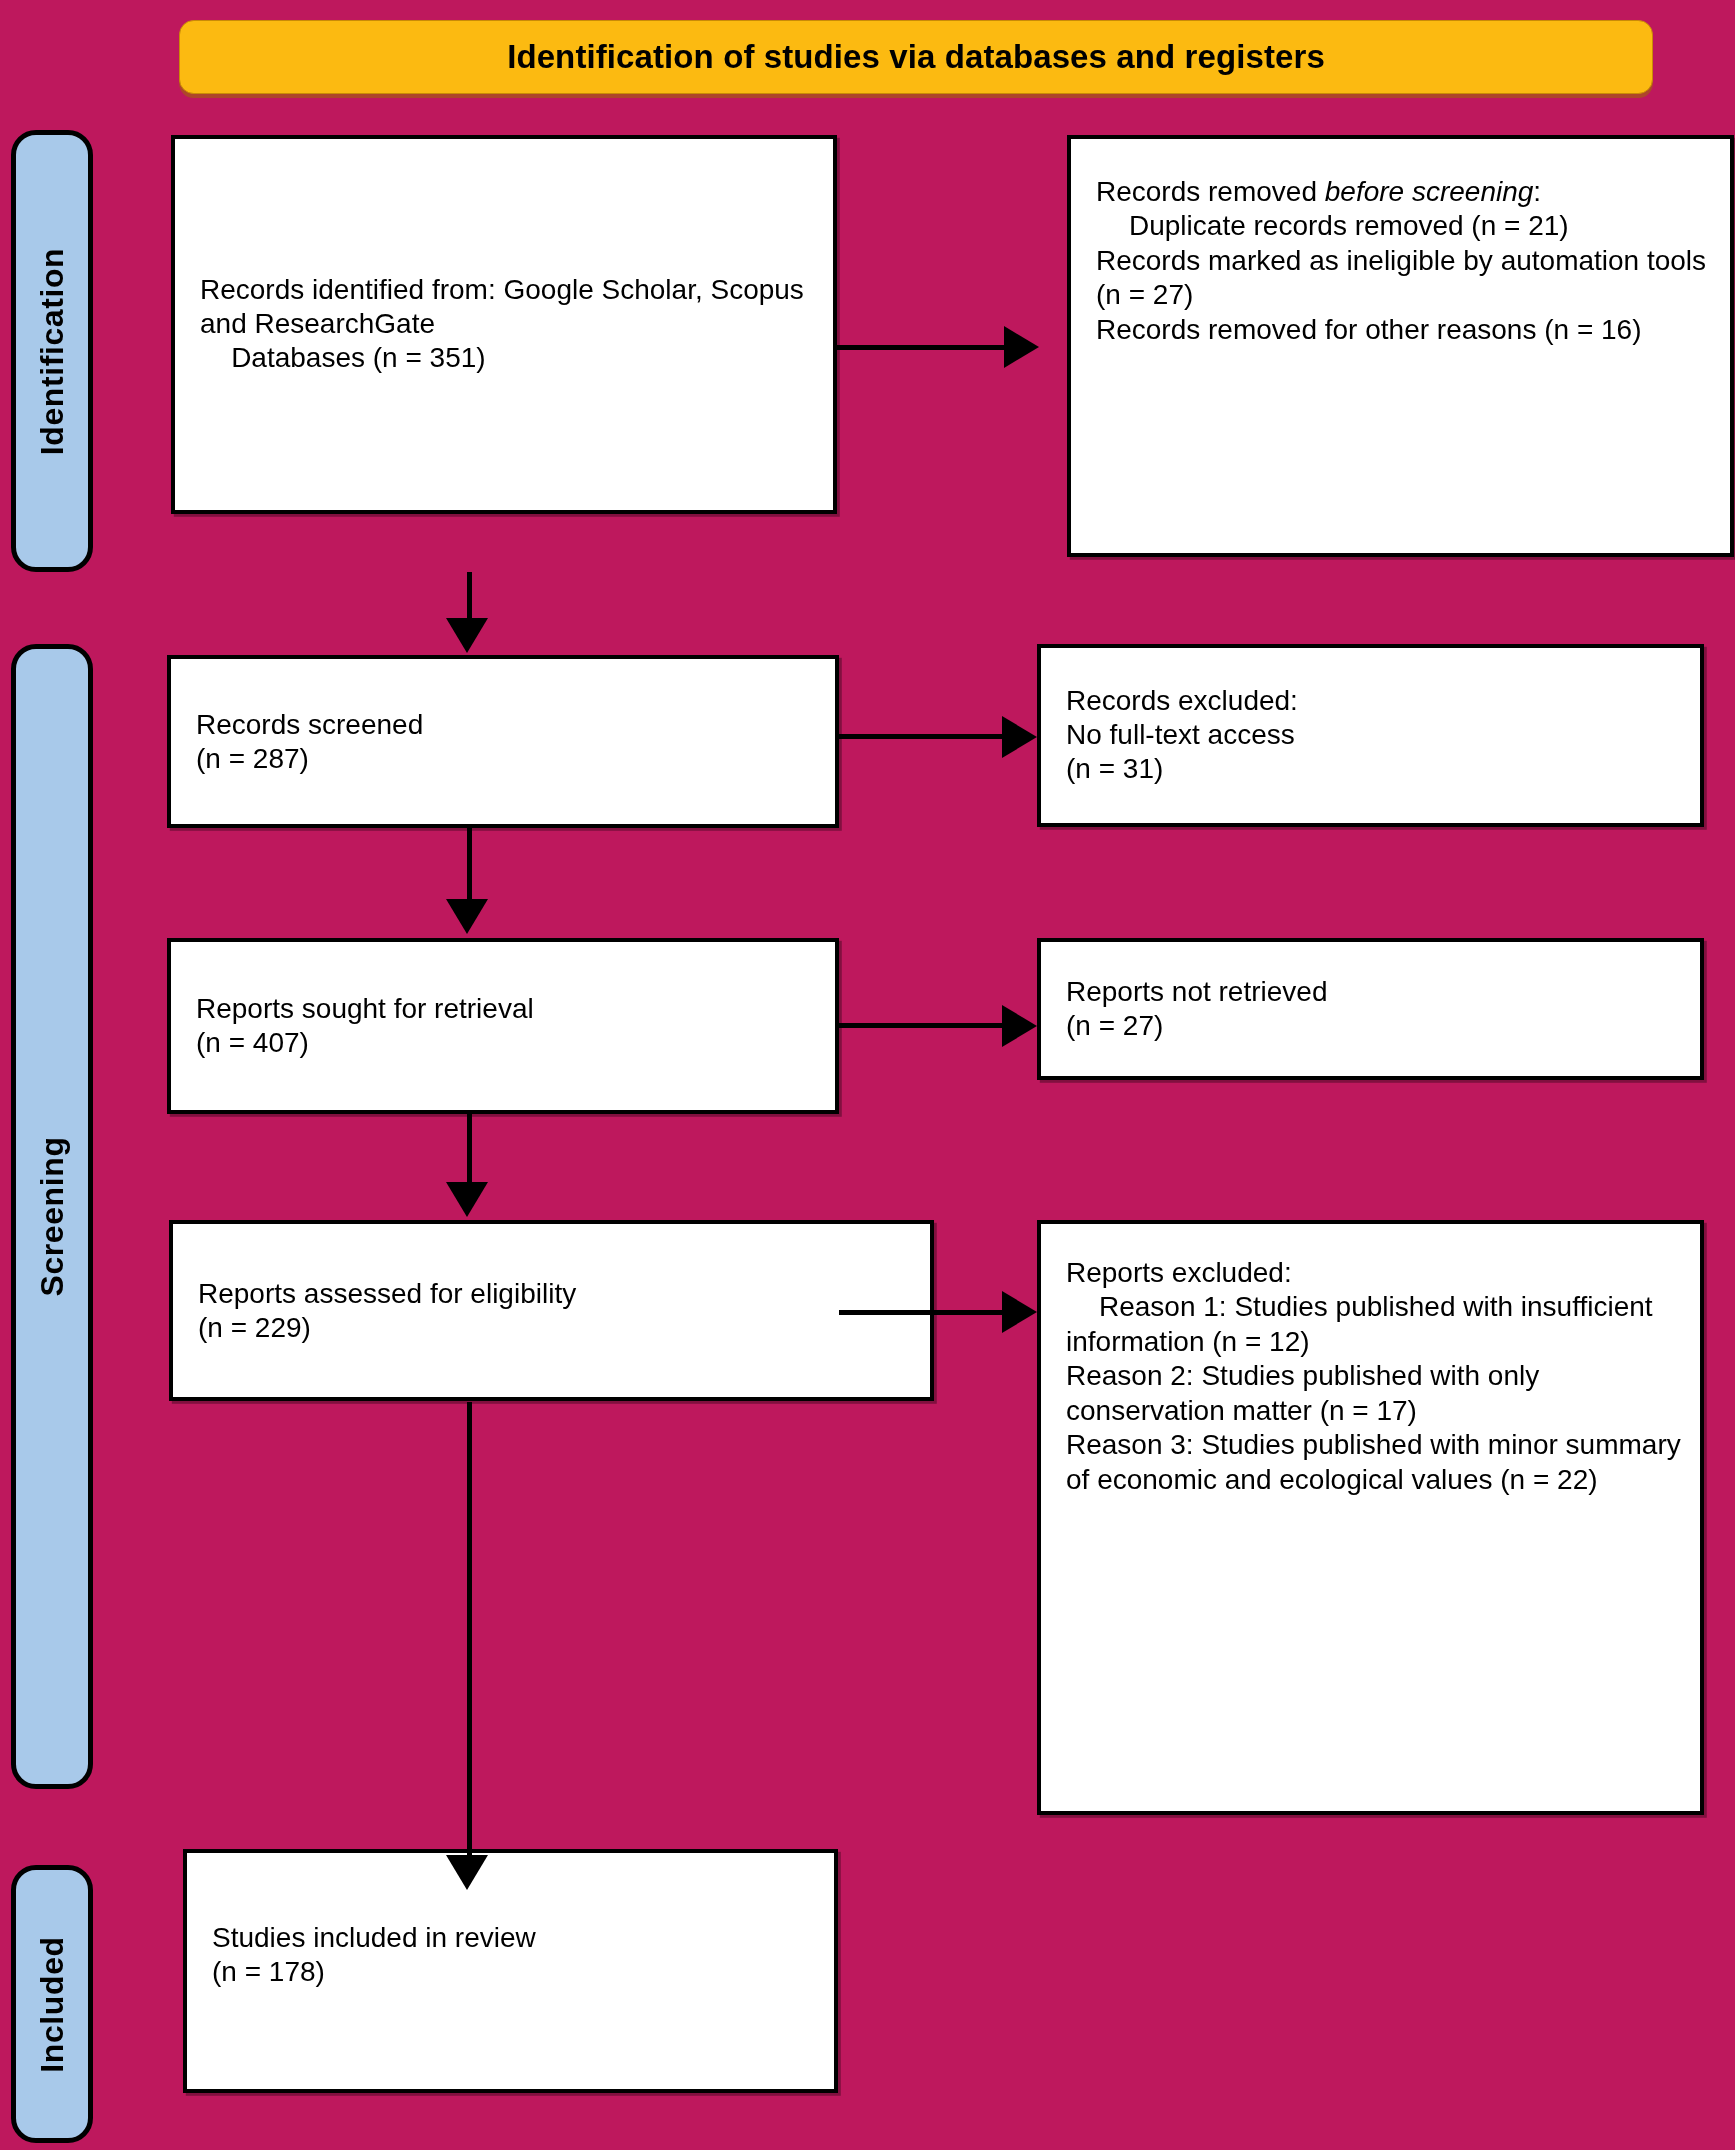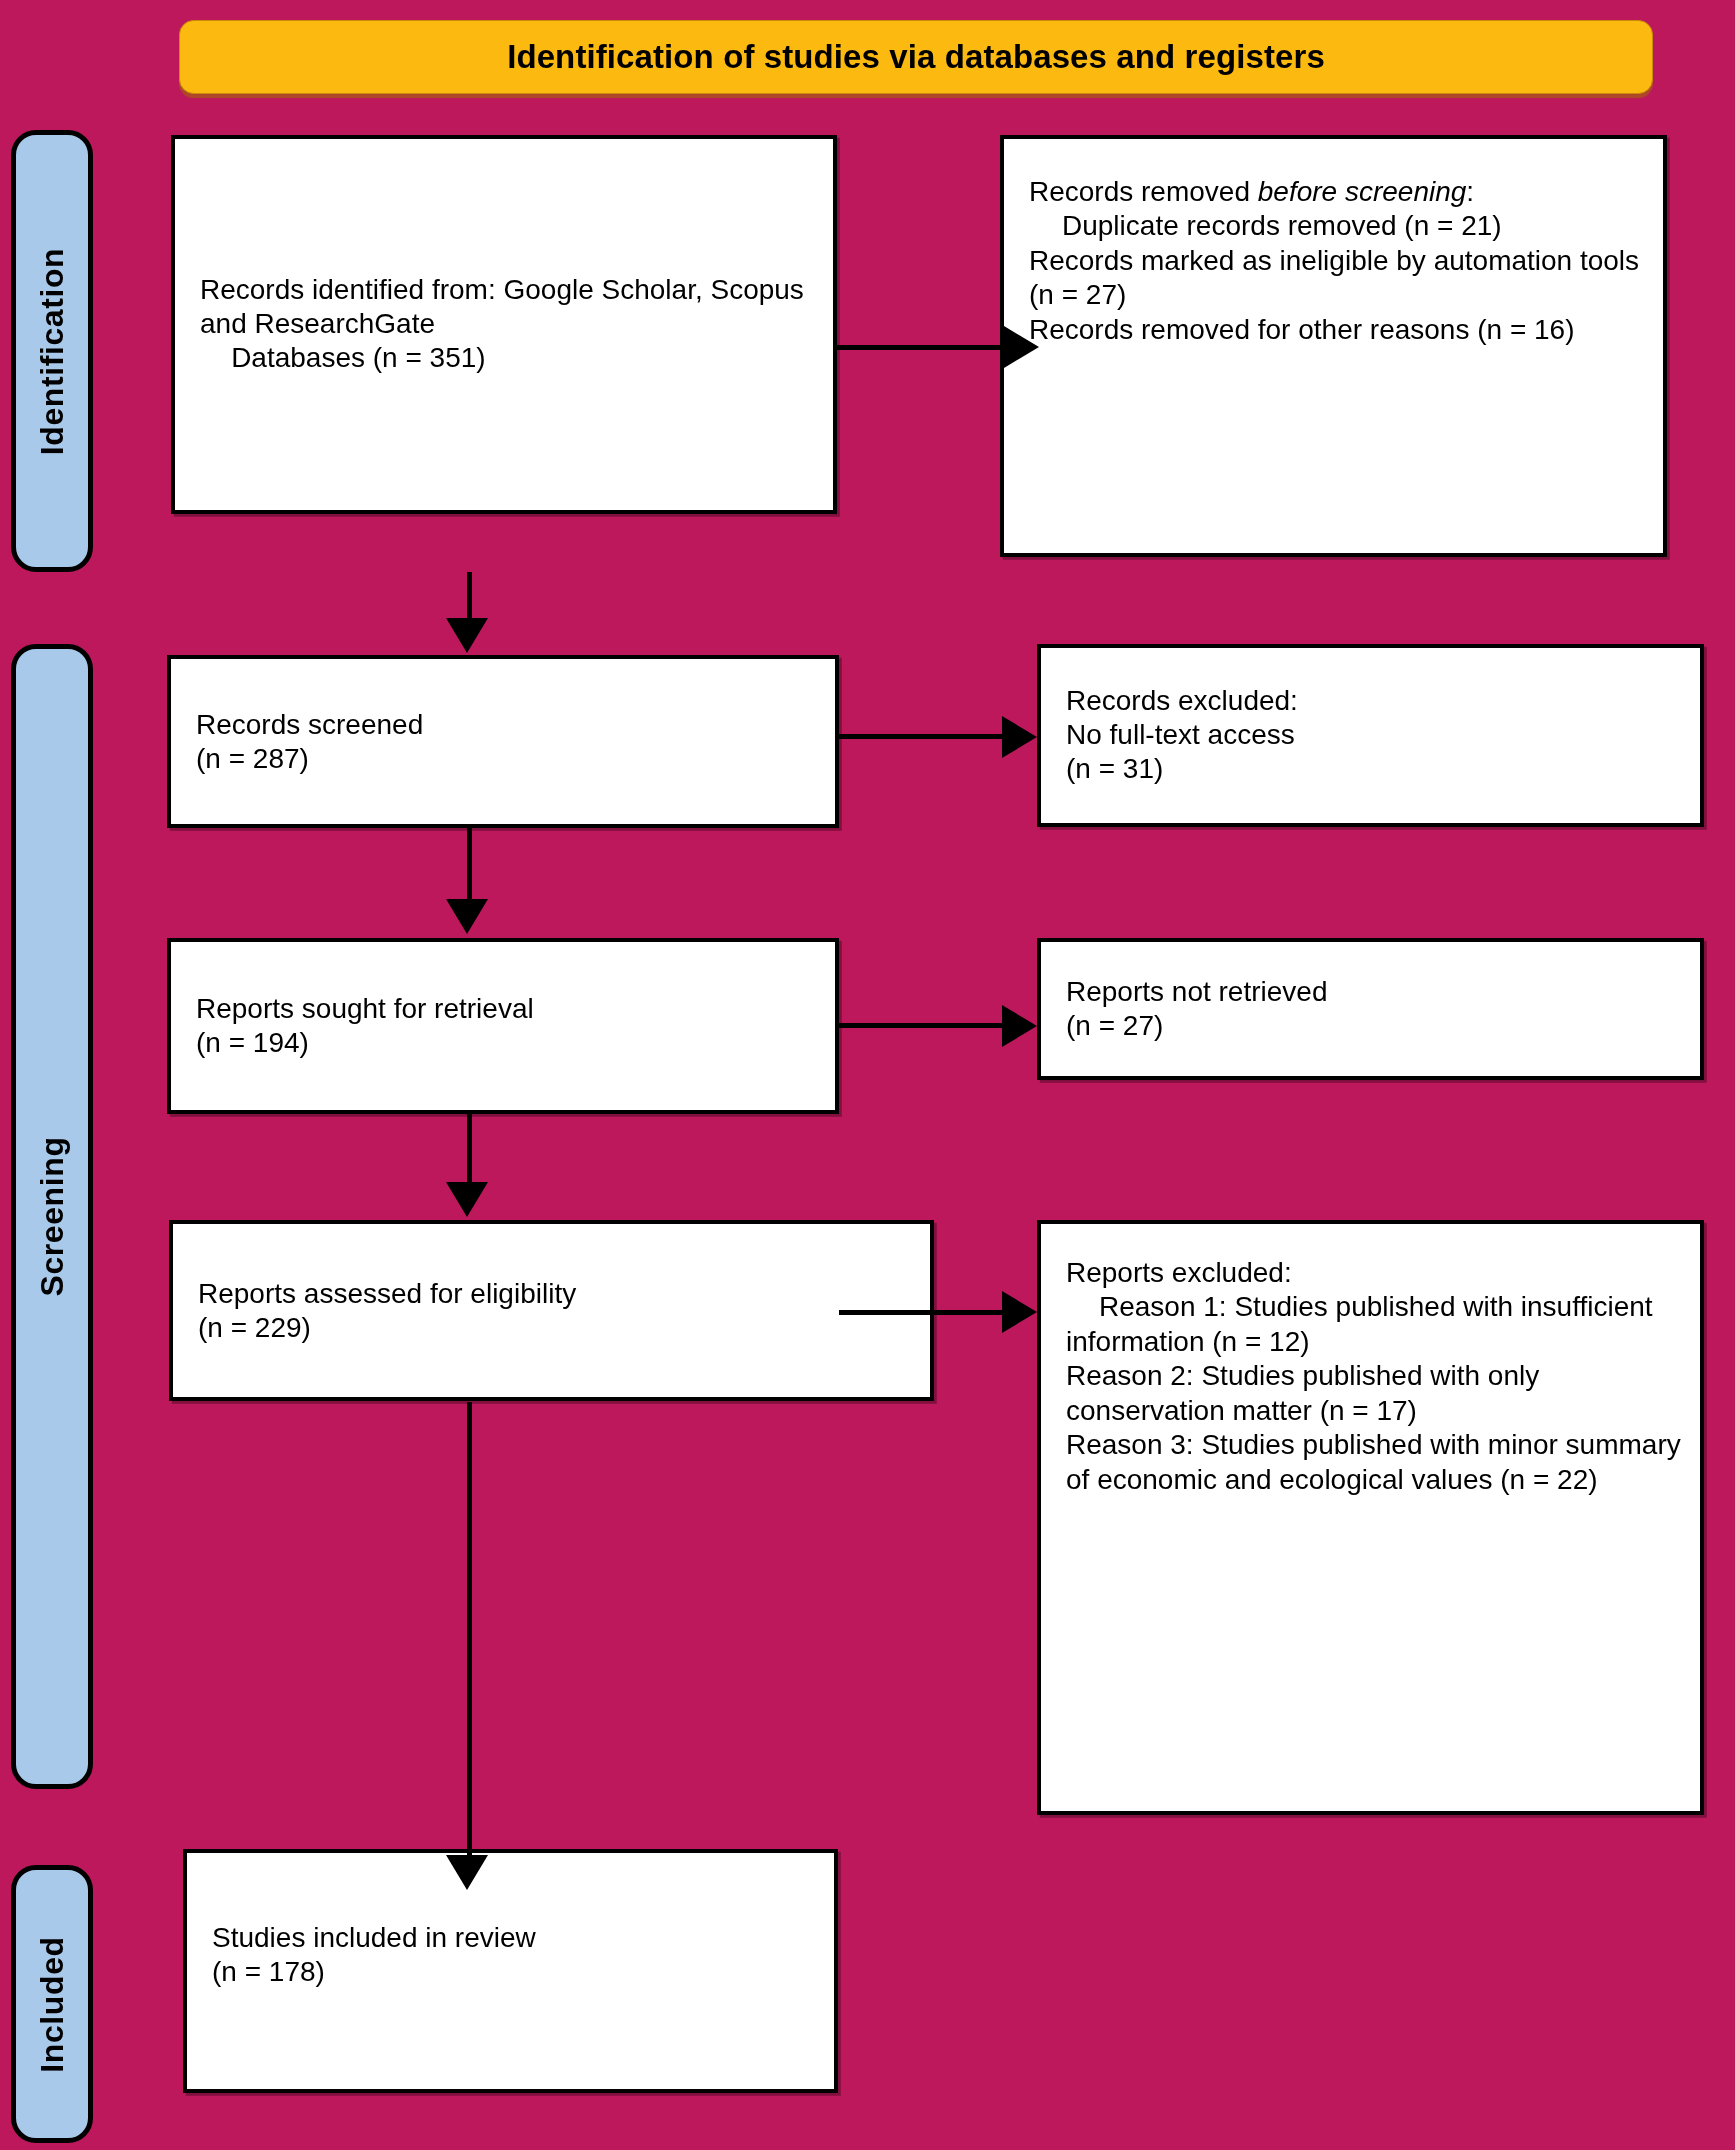--- a/index.html
+++ b/index.html
@@ -87,21 +87,21 @@
   em { font-style: italic; }
 
   
   #box-identified   { left: 171px; top: 135px;  width: 666px; height: 379px; }
   #box-screened     { left: 167px; top: 655px; width: 672px; height: 173px; }
   #box-sought       { left: 167px; top: 938px; width: 672px; height: 176px; }
   #box-assessed     { left: 169px; top: 1220px; width: 765px; height: 181px; }
   #box-included     { left: 183px; top: 1849px; width: 655px; height: 244px; }
 
   
-  #box-removed      { left: 1000px; top: 135px;  width: 667px; height: 422px; }
+  #box-removed      { left: 1067px; top: 135px;  width: 667px; height: 422px; }
   #box-rec-excluded { left: 1037px; top: 644px; width: 667px; height: 183px; }
   #box-not-retrieved{ left: 1037px; top: 938px; width: 667px; height: 142px; }
   #box-rep-excluded { left: 1037px; top: 1220px; width: 667px; height: 595px; }
 
   
   .vline {
     position: absolute;
     width: 5.1px;
     background: #000000;
   }
@@ -177,21 +177,21 @@
     Databases (n = 351)</div>
   </div>
 
   <div class="box" id="box-screened">
     <div class="box-text mid">Records screened
 (n = 287)</div>
   </div>
 
   <div class="box" id="box-sought">
     <div class="box-text mid">Reports sought for retrieval
-(n = 194)</div>
+(n = 407)</div>
   </div>
 
   <div class="box" id="box-assessed">
     <div class="box-text mid">Reports assessed for eligibility
 (n = 229)</div>
   </div>
 
   <div class="box" id="box-included">
     <div class="box-text" style="top:68px;">Studies included in review
 (n = 178)</div>

